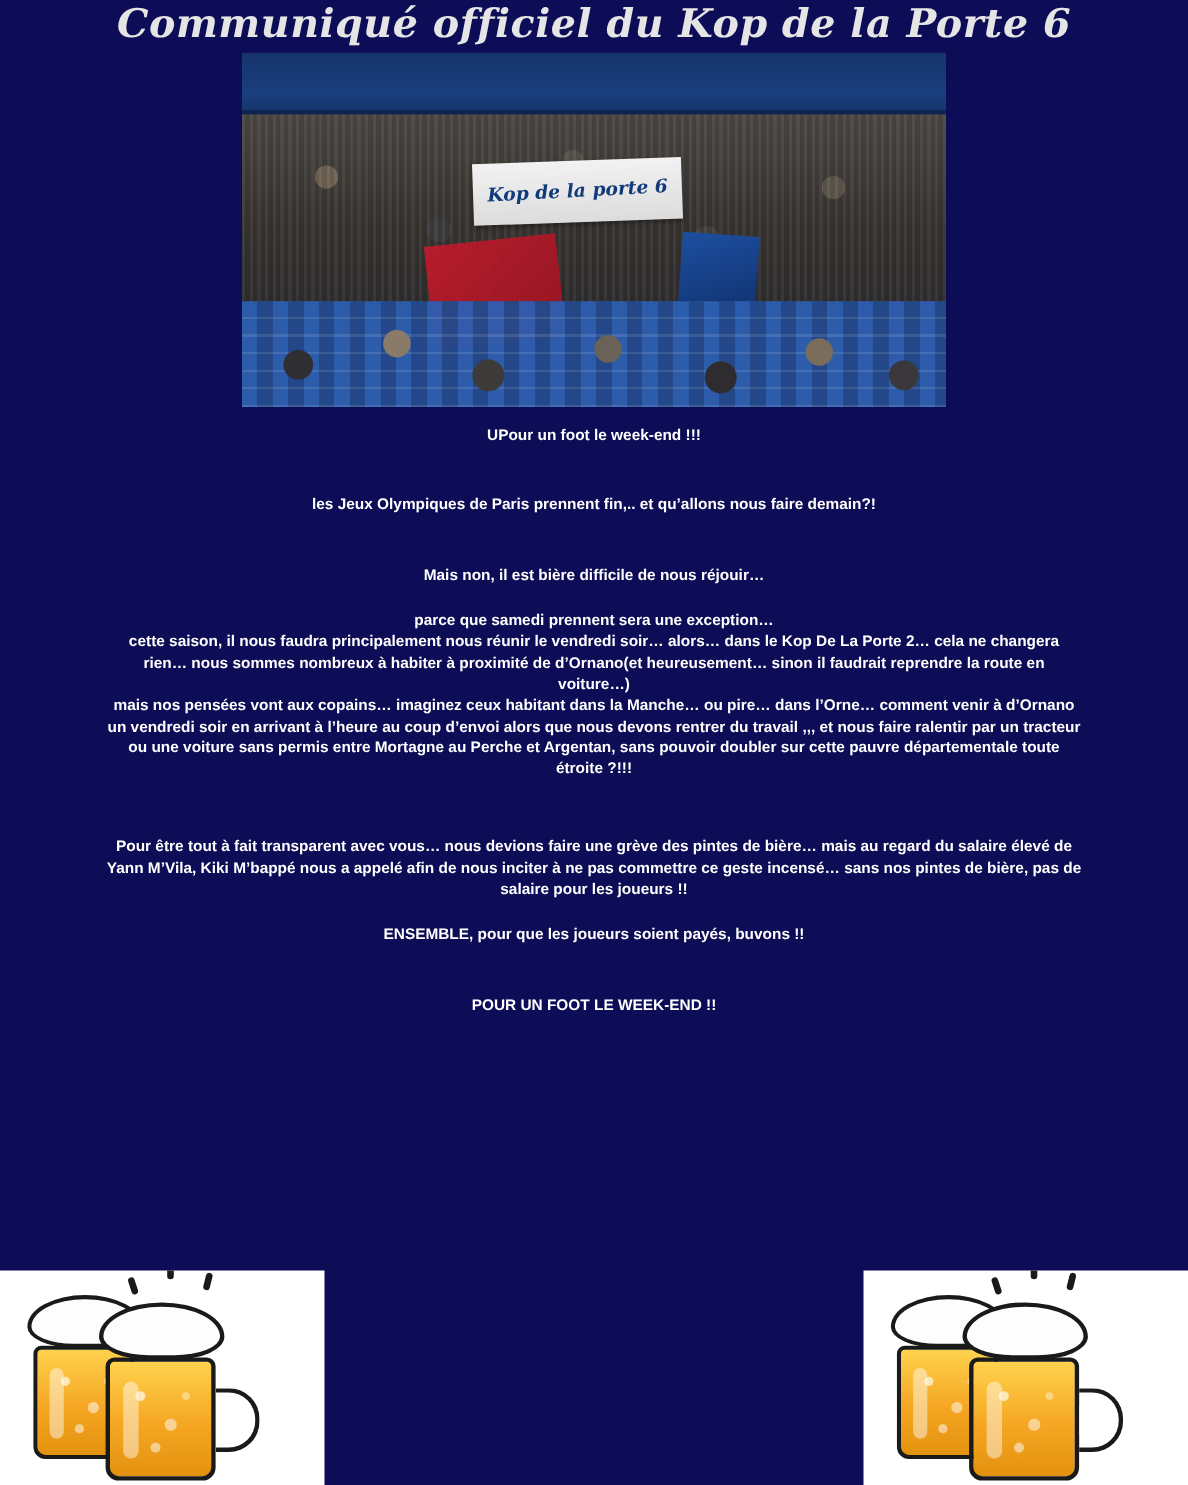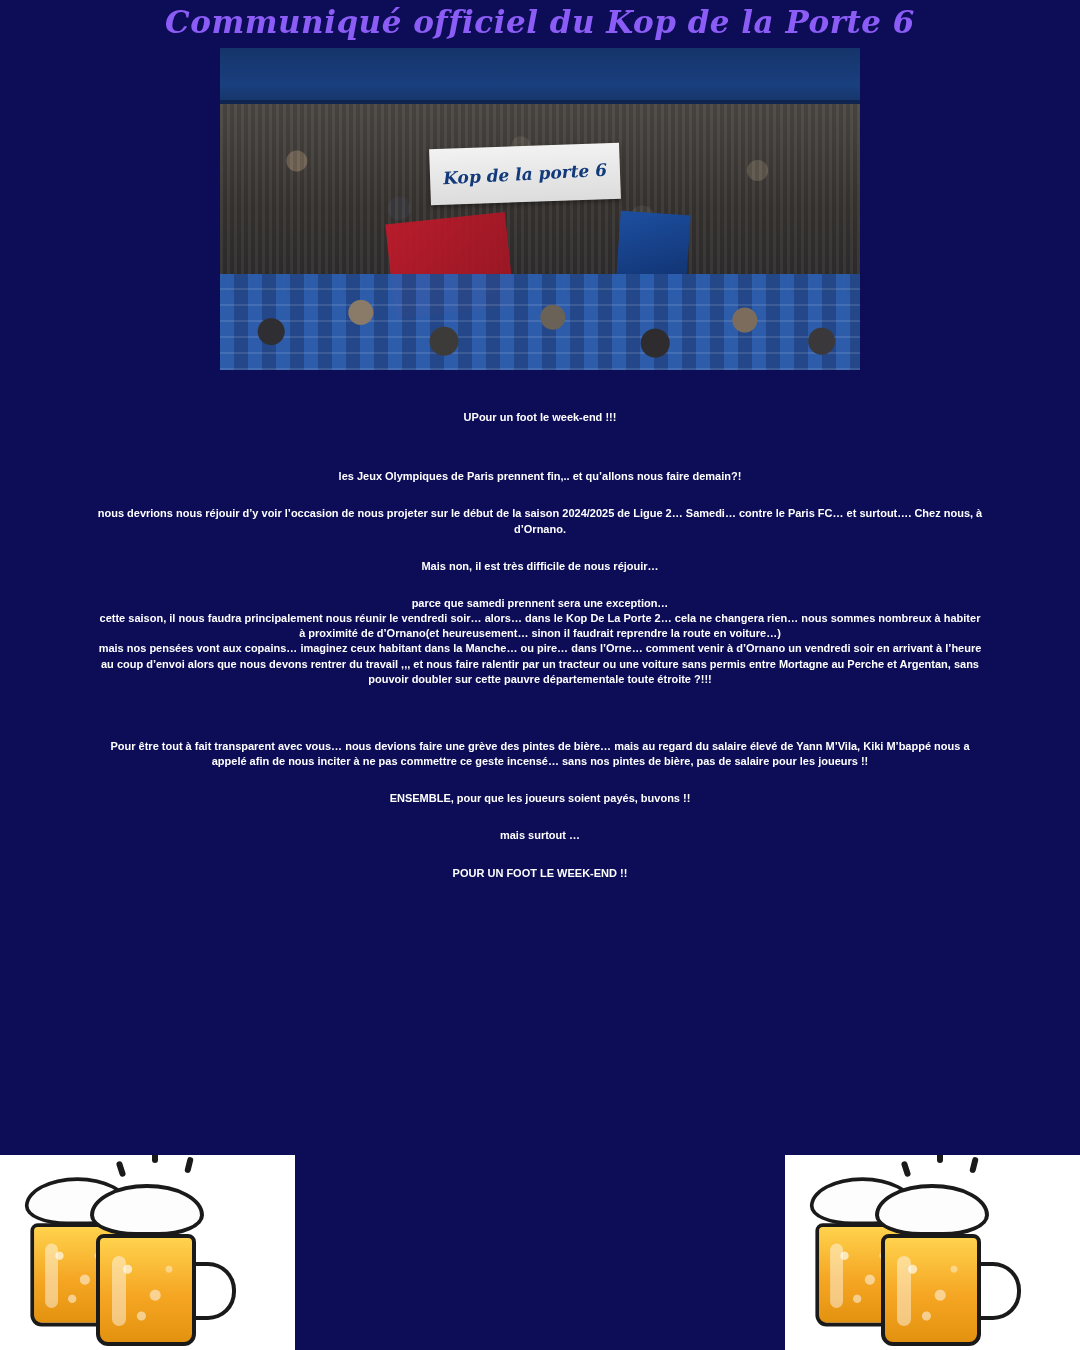--- a/index.html
+++ b/index.html
@@ -31,23 +31,23 @@
     width: 100%;
     text-align: center;
     padding-top: 0px;
     height: 44px;
     overflow: hidden;
   }
   .title {
     font-family: "DejaVu Serif", serif;
     font-style: italic;
     font-weight: bold;
-    font-size: 31px;
+    font-size: 36px;
     letter-spacing: 0.5px;
-    color: #8b5cf6;
+    color: #e5e5e5;
     line-height: 44px;
     white-space: nowrap;
   }
 
   
   .photo {
     width: 640px;
     height: 322px;
     margin-top: 4px;
     position: relative;
@@ -133,25 +133,25 @@
       radial-gradient(circle at 68% 72%, #2e2c2e 0 14px, transparent 15px),
       radial-gradient(circle at 82% 48%, #7b6c5c 0 12px, transparent 13px),
       radial-gradient(circle at 94% 70%, #3a383a 0 13px, transparent 14px);
   }
 
   
   .body-text {
     width: 915px;
     text-align: center;
     font-weight: bold;
-    font-size: 11px;
+    font-size: 14px;
     line-height: 1.38;
     padding: 0 8px;
     box-sizing: border-box;
-    margin-top: 40px;
+    margin-top: 16px;
   }
   .p {
     margin: 0 0 0 0;
     padding: 0 10px;
   }
   .gap-md { height: 22px; }
   .gap-lg { height: 30px; }
 
   .p.wide { padding: 0 6px; }
 
@@ -259,34 +259,32 @@
     <div class="seats"></div>
     <div class="lower-crowd"></div>
   </div>
 
   <div class="body-text">
     <div class="p">UPour un foot le week-end !!!</div>
     <div class="gap-md"></div>
     <div class="gap-md"></div>
     <div class="p">les Jeux Olympiques de Paris prennent fin,.. et qu’allons nous faire demain?!</div>
     <div class="gap-md"></div>
-    <div class="p wide">nous devrions nous réjouir d’y voir l’occasion de nous projeter sur le début de la saison 2024/2025 de Ligue 2… Samedi… contre le Paris FC… et surtout…. Chez nous, à d’Ornano.</div>
-    <div class="gap-md"></div>
-    <div class="p">Mais non, il est très difficile de nous réjouir…</div>
+    <div class="gap-md"></div>
+    <div class="p">Mais non, il est bière difficile de nous réjouir…</div>
     <div class="gap-md"></div>
     <div class="p">parce que samedi prennent sera une exception…</div>
     <div class="p wide">cette saison, il nous faudra principalement nous réunir le vendredi soir… alors… dans le Kop De La Porte 2…  cela ne changera rien… nous sommes nombreux à habiter à proximité de d’Ornano(et heureusement… sinon il faudrait reprendre la route en voiture…)</div>
     <div class="p wide">mais nos pensées vont aux copains… imaginez ceux habitant dans la Manche… ou pire… dans l’Orne… comment venir à d’Ornano un vendredi soir en arrivant à l’heure au coup d’envoi alors que nous devons rentrer du travail ,,, et nous faire ralentir par un tracteur ou une voiture sans permis entre Mortagne au Perche et Argentan, sans pouvoir doubler sur cette pauvre départementale toute étroite ?!!!</div>
     <div class="gap-lg"></div>
     <div class="gap-md"></div>
     <div class="p wide">Pour être tout à fait transparent avec vous… nous devions faire une grève des pintes de bière… mais au regard du salaire élevé de Yann M’Vila, Kiki M’bappé nous a appelé afin de nous inciter à ne pas commettre ce geste incensé… sans nos pintes de bière, pas de salaire pour les joueurs !!</div>
     <div class="gap-md"></div>
     <div class="p">ENSEMBLE, pour que les joueurs soient payés, buvons !!</div>
     <div class="gap-md"></div>
-    <div class="p">mais surtout …</div>
     <div class="gap-md"></div>
     <div class="p">POUR UN FOOT LE WEEK-END !!</div>
   </div>
 
   <div class="beer-row">
     <div class="beer-cell left">
       <div class="splash sp1"></div>
       <div class="splash sp3"></div>
       <div class="splash sp2"></div>
       <div class="mug back">

